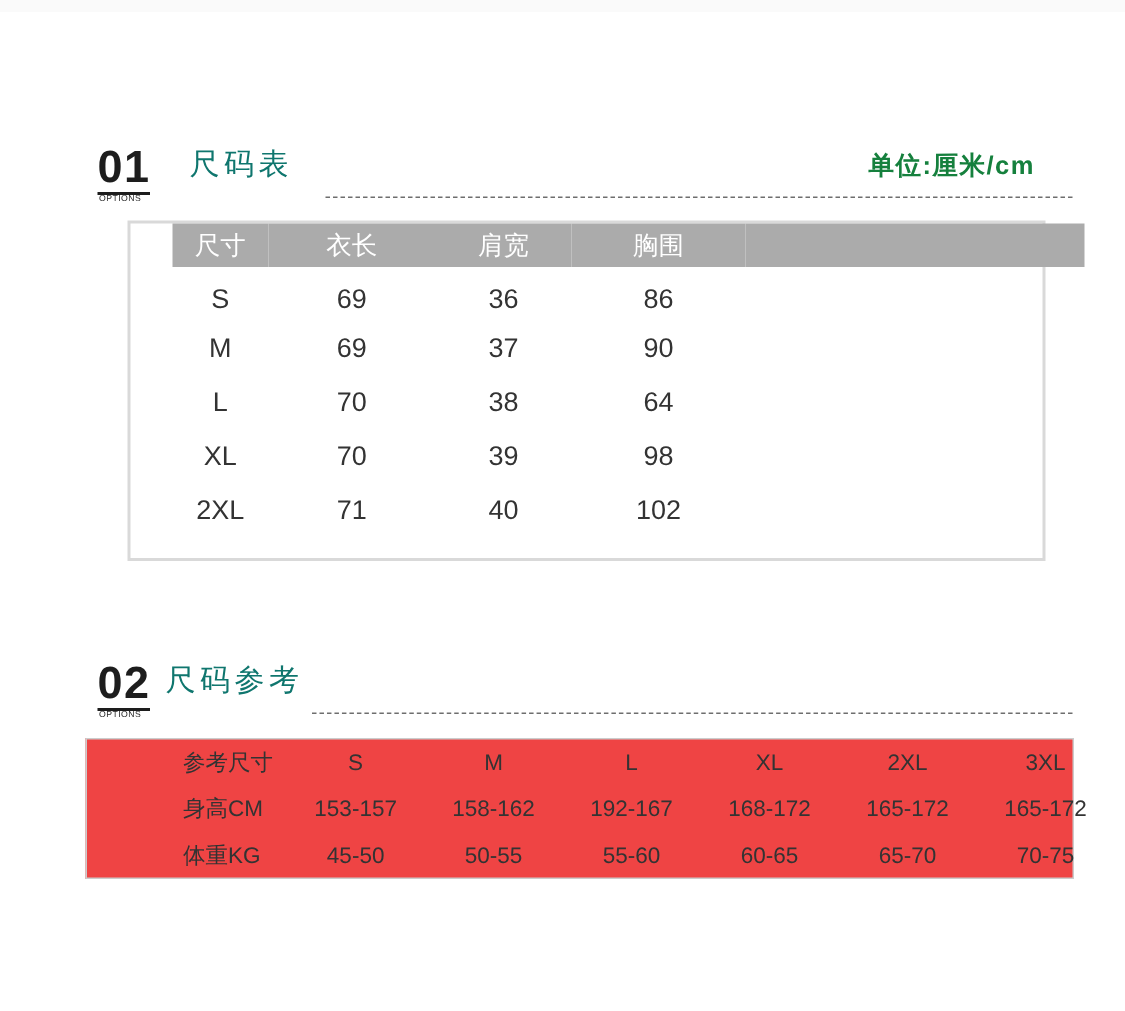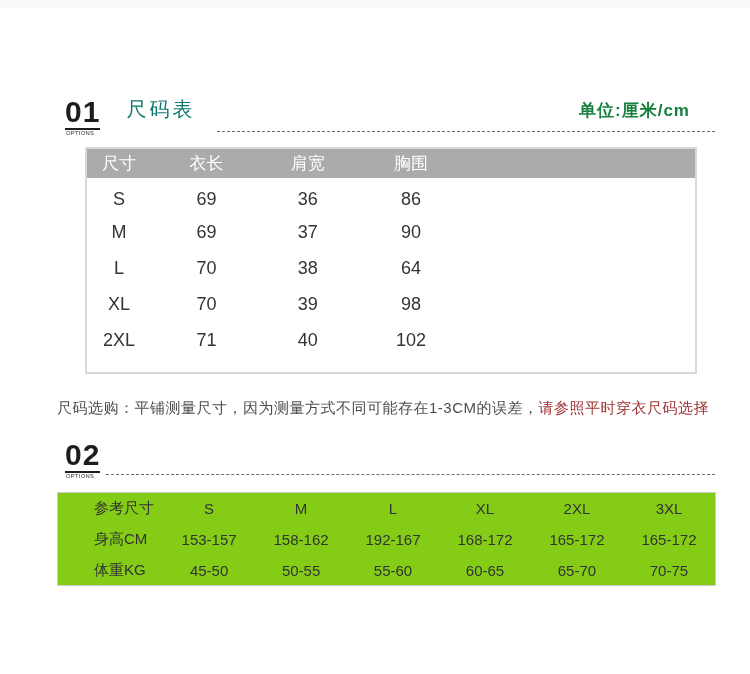--- a/index.html
+++ b/index.html
@@ -13,35 +13,35 @@
   .sec2 { top:440px;justify-content:space-between; }
   .num-block { position:relative; flex:0 0 auto; }
   .sec-num { display:inline-block; font-size:30px; line-height:30px; font-weight:700; color:#1d1d1d; border-bottom:2px solid #1d1d1d; padding-bottom:1px; letter-spacing:1px; }
   .sec-caption { position:absolute; left:1px; top:100%; font-size:10px; line-height:10px; color:#2a2a2a; letter-spacing:0.5px; transform:scale(0.58); transform-origin:left top; white-space:nowrap; }
   .sec-title { font-size:20px; color:#0f766e; letter-spacing:3px; margin:0 0 7px 10px; white-space:nowrap; }
   .sec-line { flex:1 1 auto; border-bottom:1px dashed #6e6e6e; margin:0 0 -2px 6px; }
   .unit-label { position:absolute; right:25px; bottom:8px; font-size:17px; font-weight:700; color:#15803d; letter-spacing:1px; }
 
   
   .table1-wrap { position:absolute; left:85px; top:147px; width:612px; border:2px solid #d9d9d9; padding-bottom:14px; background:#ffffff; }
-  table { border-collapse:collapse; width:100%; table-layout:fixed; }
+  table { border-collapse:collapse; width:100%; table-layout:fixed;margin-left:28px; }
   .t1 col.c1 { width:10.5%; } .t1 col.c2 { width:18.3%; } .t1 col.c3 { width:15%; }
   .t1 col.c4 { width:19%; }   .t1 col.c5 { width:37.2%; }
   .t1 thead tr { height:29px; background:#ababab; }
   .t1 thead td { color:#ffffff; font-size:17px; text-align:center; font-weight:400; }
   .t1 tbody tr { height:36px; }
   .t1 tbody td { color:#333333; font-size:18px; text-align:center; }
   .t1 tbody tr:first-child td { padding-top:6px; }
 
   
   .size-note { position:absolute; left:57px; top:397px; font-size:15px; line-height:21px; color:#4d4d4d; letter-spacing:0.5px; white-space:nowrap; }
   .note-red { color:#a03434; }
 
   
-  .table2-wrap { position:absolute; left:57px; top:492px; width:659px; height:94px; border:1px solid #cccccc; background:#84cc16; }
+  .table2-wrap { position:absolute; left:57px; top:492px; width:659px; height:94px; border:1px solid #cccccc; background:#ef4444; }
   .t2 { height:100%; }
   .t2 col.lab { width:16%; } .t2 col.dat { width:14%; }
   .t2 tr { height:31px; }
   .t2 td { font-size:15px; color:#333333; text-align:center; }
   .t2 td.row-label { text-align:left; padding-left:36px; }
 </style>
 </head>
 <body>
 
 <div class="page">
@@ -108,29 +108,27 @@
           <td>2XL</td>
           <td>71</td>
           <td>40</td>
           <td>102</td>
           <td></td>
         </tr>
       </tbody>
     </table>
   </div>
 
-  <div class="size-note">
-    <span>尺码选购：平铺测量尺寸，因为测量方式不同可能存在1-3CM的误差，</span><span class="note-red">请参照平时穿衣尺码选择</span>
-  </div>
 
   <div class="sec-header sec2">
     <div class="num-block">
       <span class="sec-num">02</span>
       <span class="sec-caption">OPTIONS</span>
     </div>
+    <div class="sec-title">尺码参考</div>
     <div class="sec-line"></div>
   </div>
 
   <div class="table2-wrap">
     <table class="t2">
       <colgroup>
           <col class="lab">
           <col class="dat">
           <col class="dat">
           <col class="dat">

